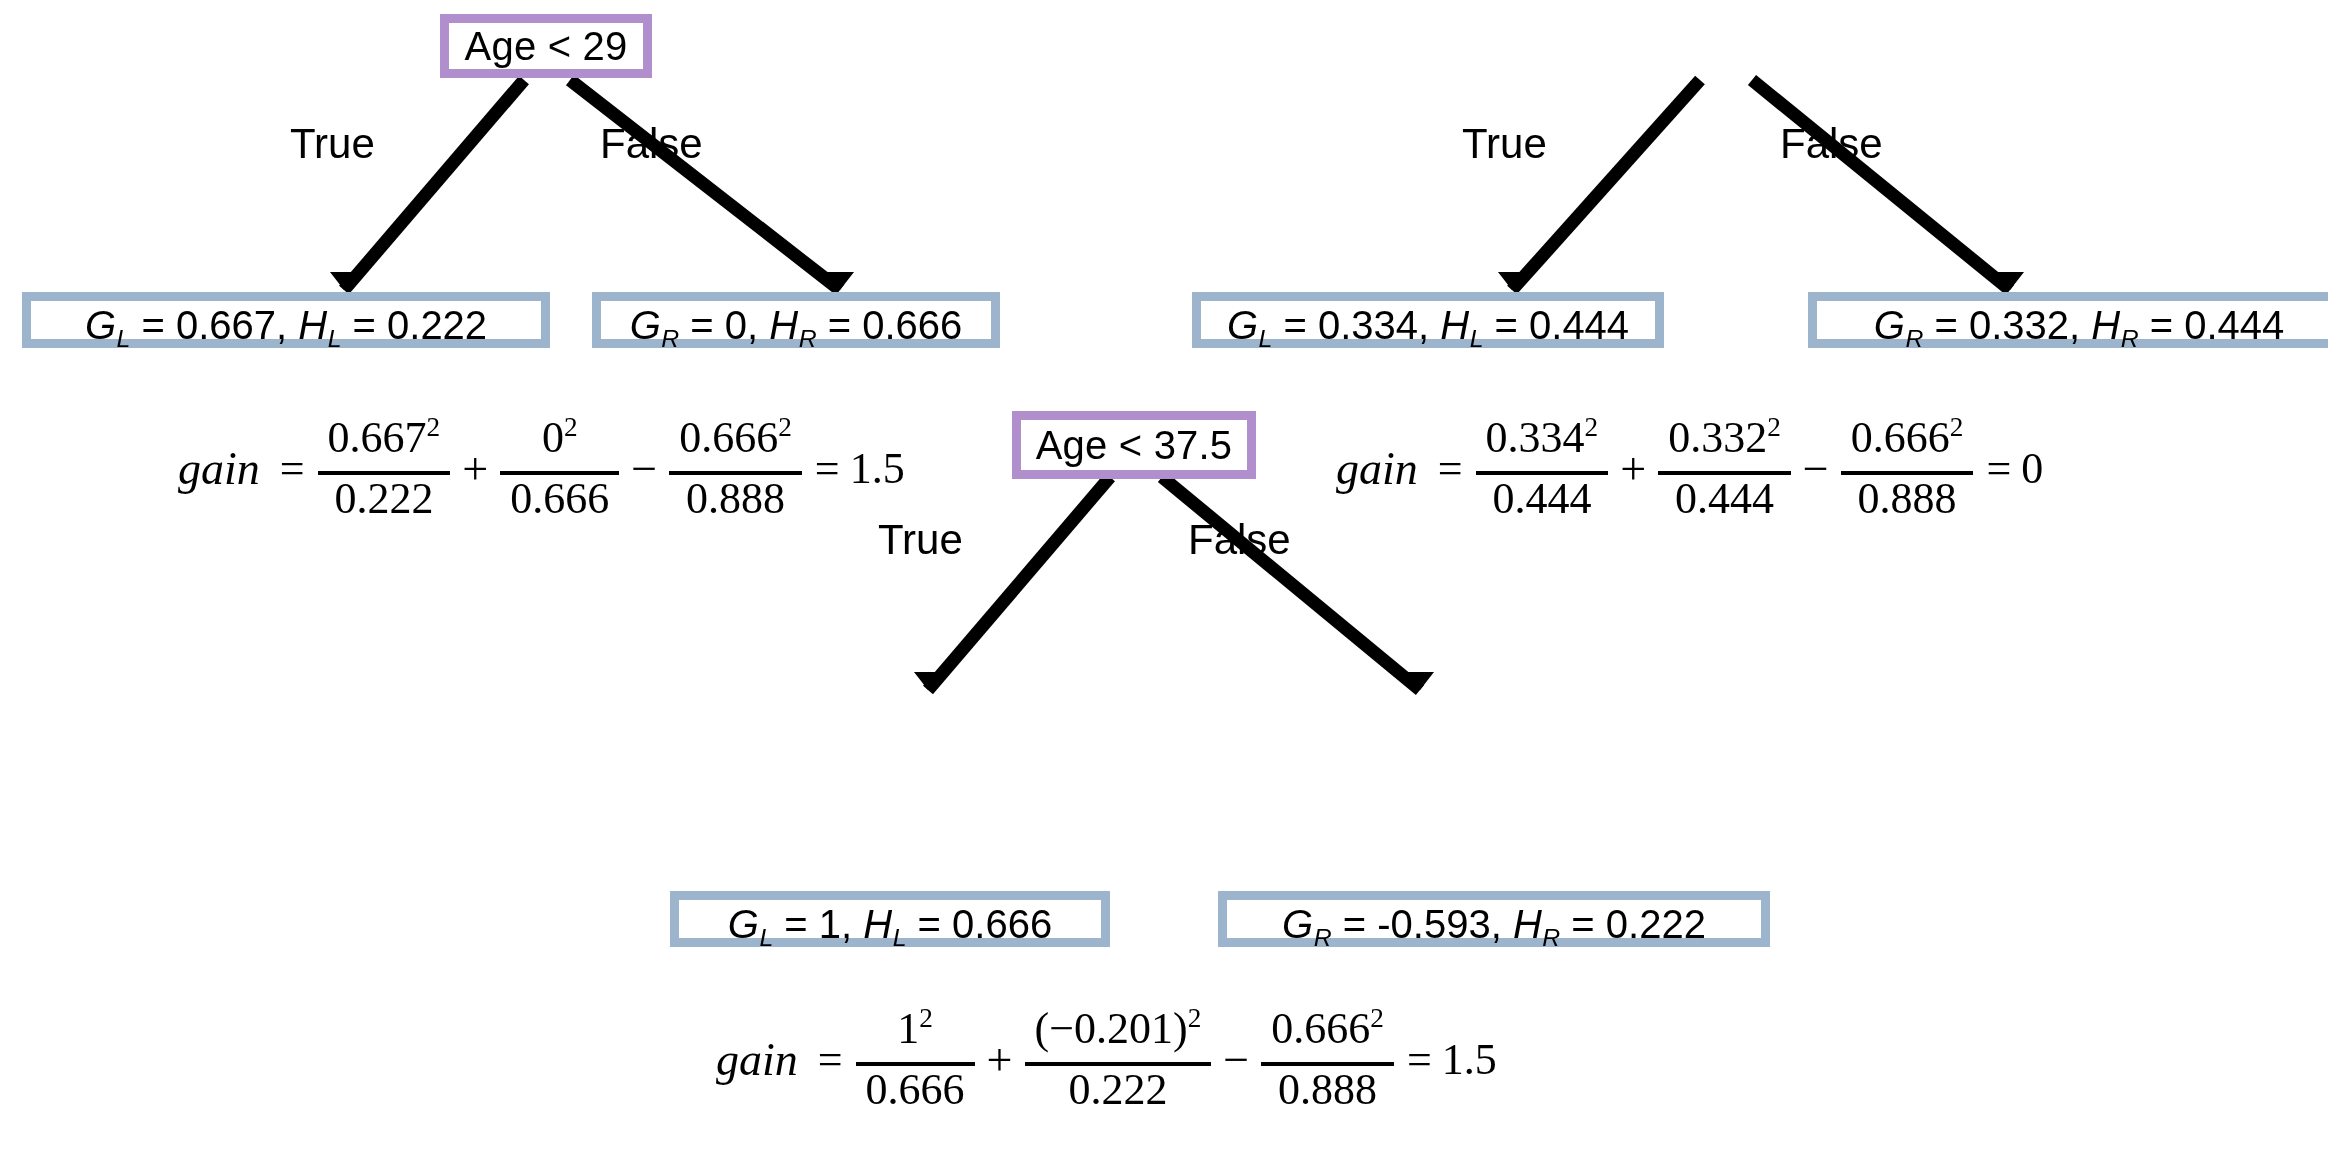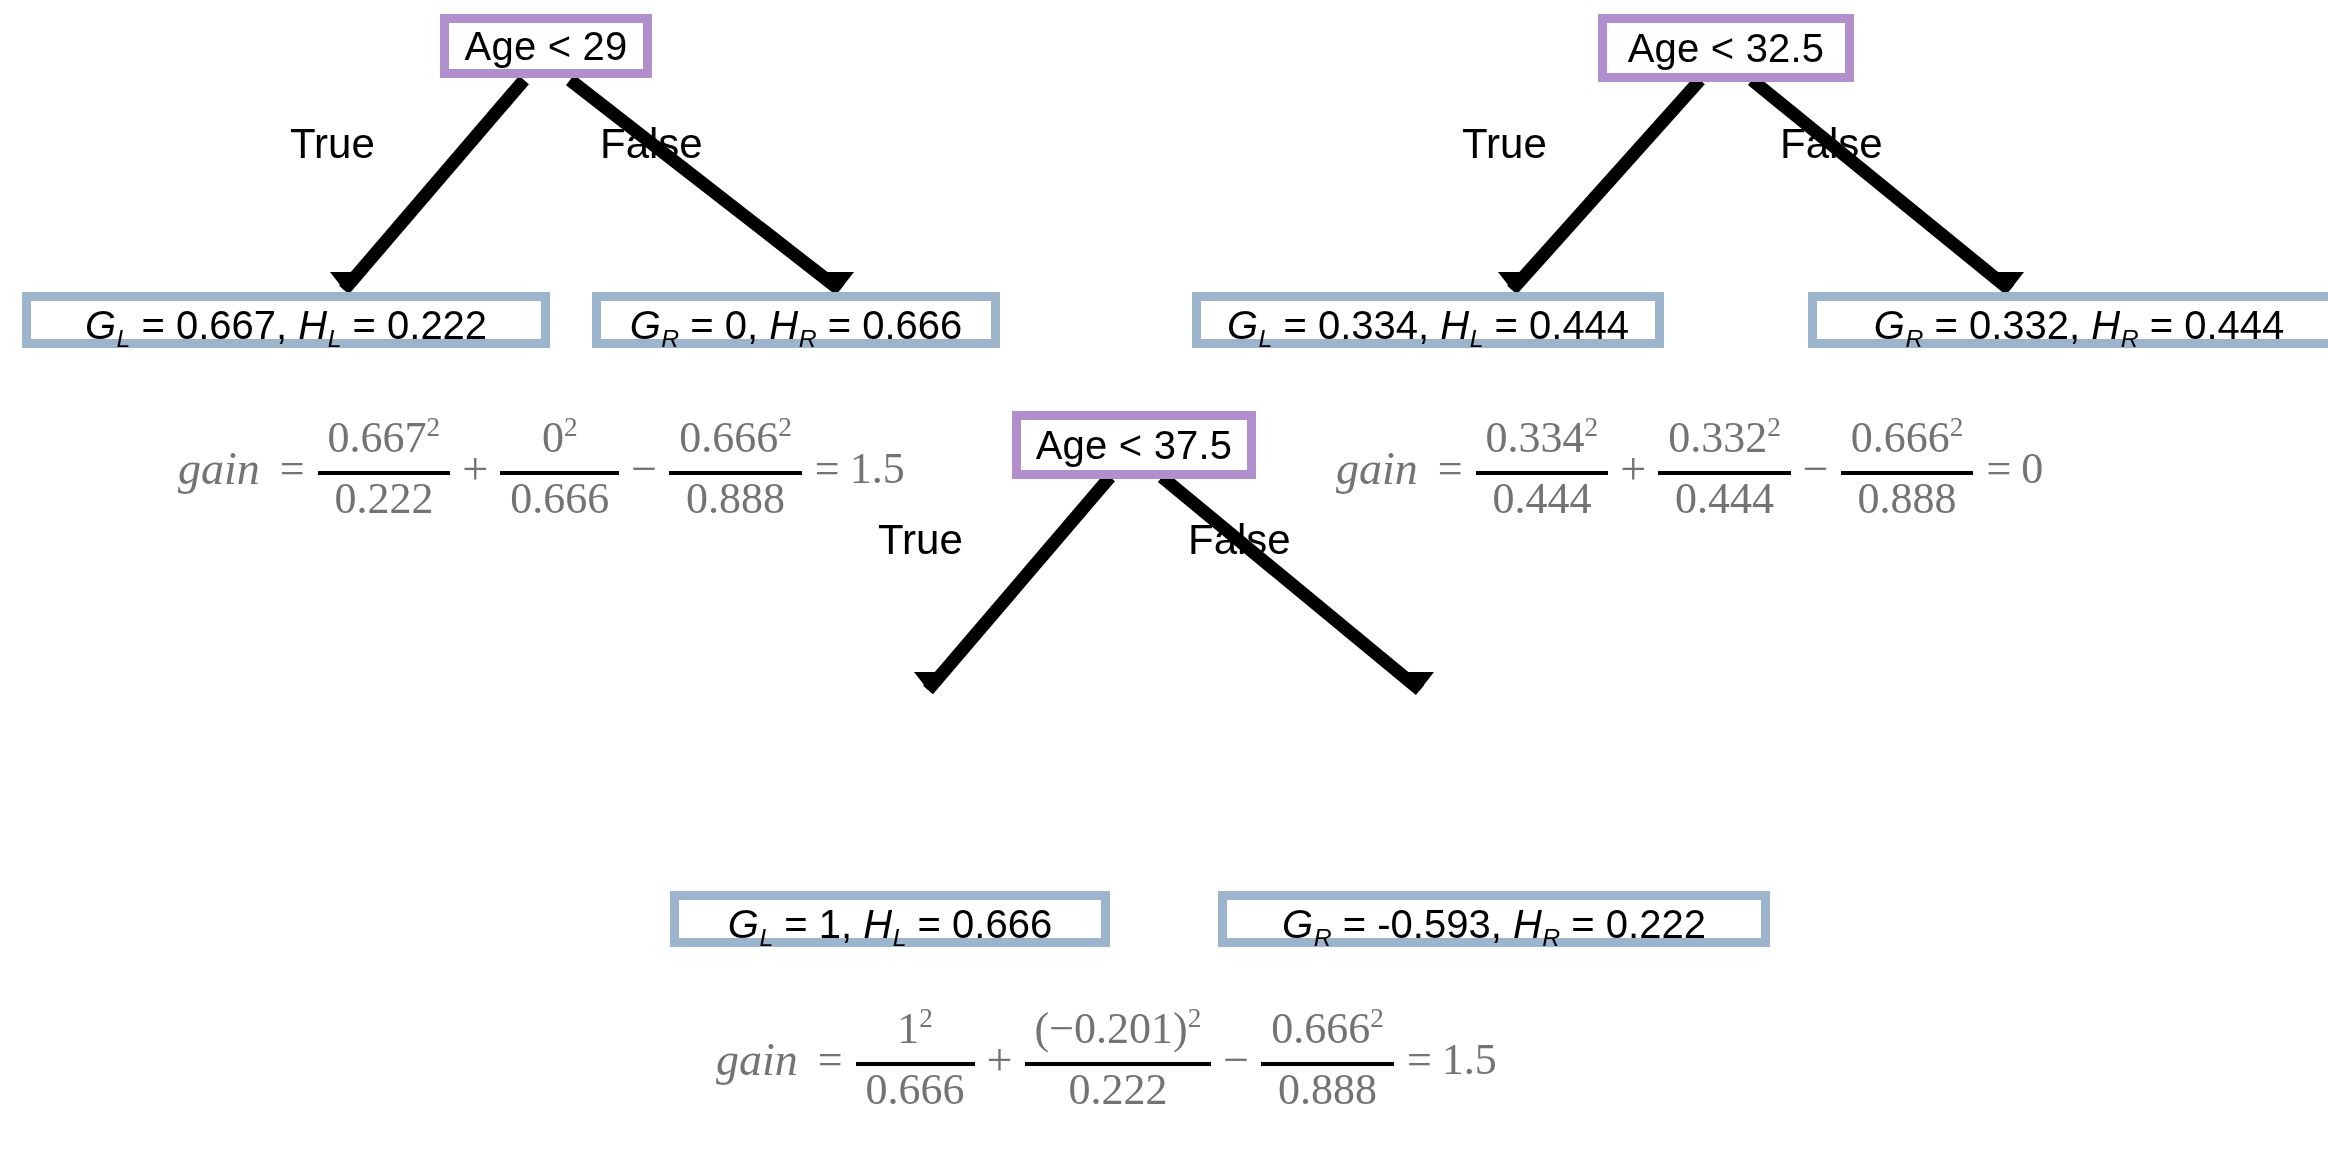--- a/index.html
+++ b/index.html
@@ -77,21 +77,21 @@
     font-size: 42px;
     color: #000000;
     white-space: nowrap;
   }
 
   
   .equation {
     position: absolute;
     font-family: "Liberation Serif", serif;
     font-size: 44px;
-    color: #737373;
+    color: #000000;
     display: flex;
     align-items: center;
     white-space: nowrap;
   }
   .equation .lhs {
     font-style: italic;
     font-size: 46px;
     padding-right: 10px;
   }
   .equation .eqsign {
@@ -196,23 +196,20 @@
     <span class="binop">−</span>
     <span class="frac">
       <span class="numer"><span>0.666</span><span class="sup">2</span></span>
       <span class="bar"></span>
       <span class="denom">0.888</span>
     </span>
     <span class="eqsign">=</span>
     <span class="result">1.5</span>
   </div>
 
-  <div class="node node-root" style="left:1598px; top:14px; width:256px; height:68px;">
-    <span class="node-text">Age &lt; 32.5</span>
-  </div>
 
   <div class="branch-label" style="left:1462px; top:120px;">
     <span>True</span>
   </div>
   <div class="branch-label" style="left:1780px; top:120px;">
     <span>False</span>
   </div>
 
   <div class="node node-leaf" style="left:1192px; top:292px; width:472px; height:56px;">
     <span class="node-text">

